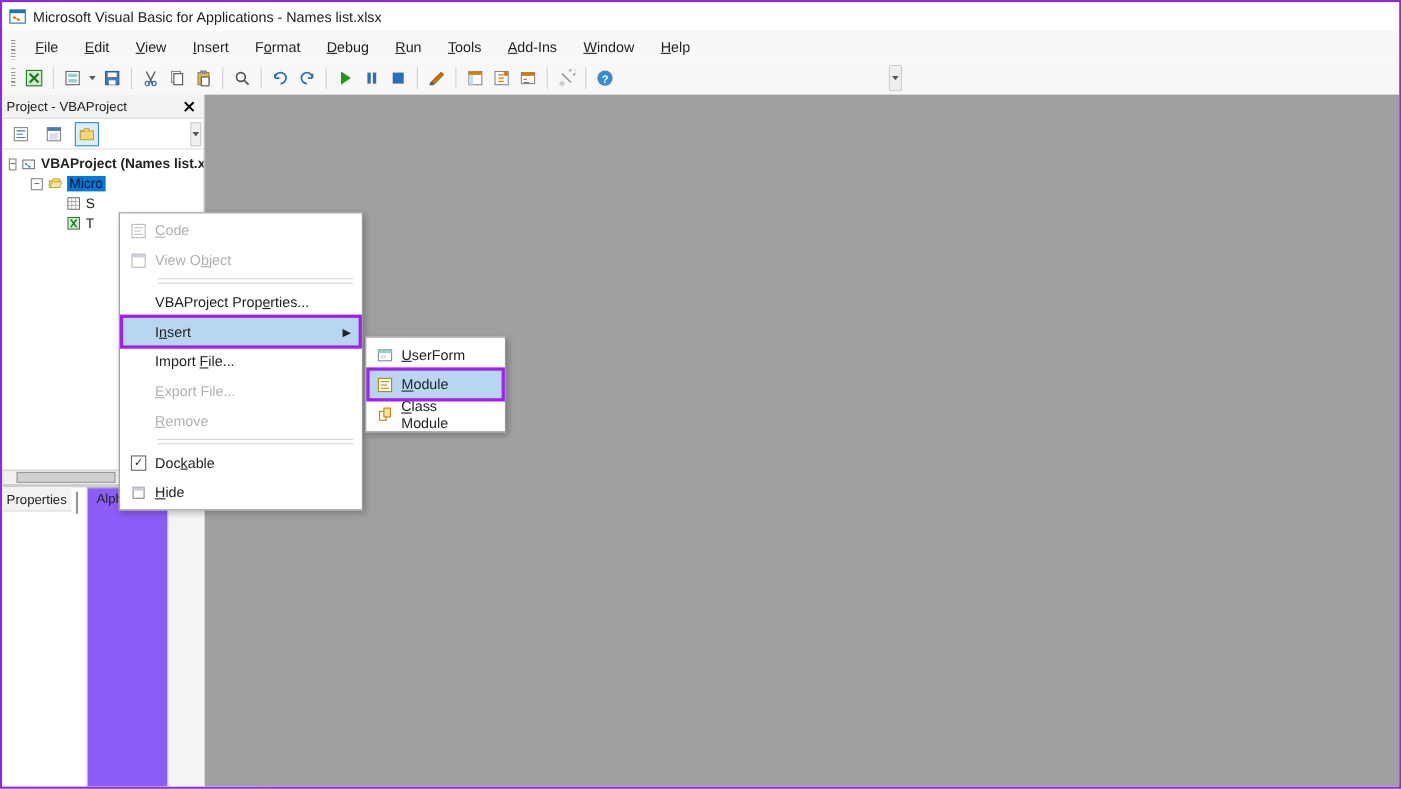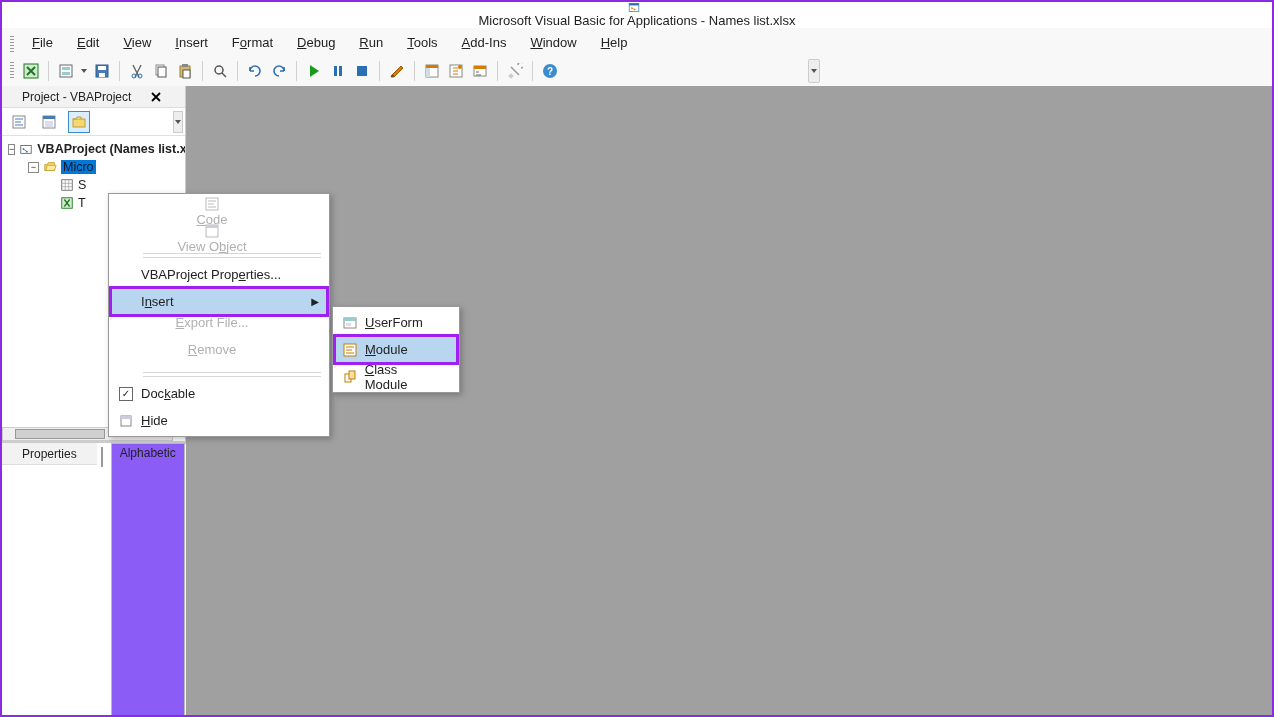--- a/index.html
+++ b/index.html
@@ -27,21 +27,20 @@
     background: white;
     position: relative;
   }
   
   .title-bar {
     height: 26px;
     display: flex;
     align-items: center;
     padding: 0 6px;
     background: white;
-    flex-direction: column;
   }
   .title-bar svg { width: 16px; height: 16px; margin-right: 6px; }
   .title-bar span { font-size: 13px; }
 
   
   .menu-bar {
     height: 28px;
     display: flex;
     align-items: flex-end;
     padding: 2px 8px;
@@ -126,21 +125,21 @@
     background: var(--bg-workspace);
     position: relative;
   }
 
   
   .panel-header {
     height: 22px;
     background: var(--panel-header-bg);
     display: flex;
     align-items: center;
-    padding: 0 20px;
+    padding: 0 4px;
     font-size: 12px;
     border-bottom: 1px solid #ddd;
     justify-content: space-between;
   }
   .panel-header .close {
     width: 18px; height: 18px;
     display:flex;align-items:center;justify-content:center;
   }
   .proj-toolbar {
     height: 28px;
@@ -256,21 +255,21 @@
     padding-right: 14px;
     cursor: default;
   }
   .ctx-icon-slot {
     width: 30px;
     display: flex;
     align-items: center;
     justify-content: center;
   }
   .ctx-icon-slot svg { width: 16px; height: 16px; }
-  .ctx-row.disabled { color: var(--disabled-color); flex-direction: column; }
+  .ctx-row.disabled { color: var(--disabled-color); }
   .ctx-row.hl { background: var(--highlight-blue); }
   .ctx-row.highlight-border { outline: 3px solid var(--highlight-purple); outline-offset: -1px; }
   .ctx-row .lbl .u { text-decoration: underline; }
   .ctx-sep {
     height: 1px;
     margin: 3px 6px 3px 32px;
     background: #d6d6d6;
   }
   .ctx-sub-arrow {
     position: absolute;
@@ -565,20 +564,24 @@
   <div class="ctx-sep"></div>
   <div class="ctx-row">
     <div class="ctx-icon-slot"></div>
     <span class="lbl">VBAProject Prop<span class="u">e</span>rties...</span>
   </div>
   <div class="ctx-row hl highlight-border" style="position:relative">
     <div class="ctx-icon-slot"></div>
     <span class="lbl">I<span class="u">n</span>sert</span>
     <span class="ctx-sub-arrow">▶</span>
   </div>
+  <div class="ctx-row">
+    <div class="ctx-icon-slot"></div>
+    <span class="lbl">Import <span class="u">F</span>ile...</span>
+  </div>
   <div class="ctx-row disabled">
     <div class="ctx-icon-slot"></div>
     <span class="lbl"><span class="u">E</span>xport File...</span>
   </div>
   <div class="ctx-row disabled">
     <div class="ctx-icon-slot"></div>
     <span class="lbl"><span class="u">R</span>emove</span>
   </div>
   <div class="ctx-sep"></div>
   <div class="ctx-sep"></div>

